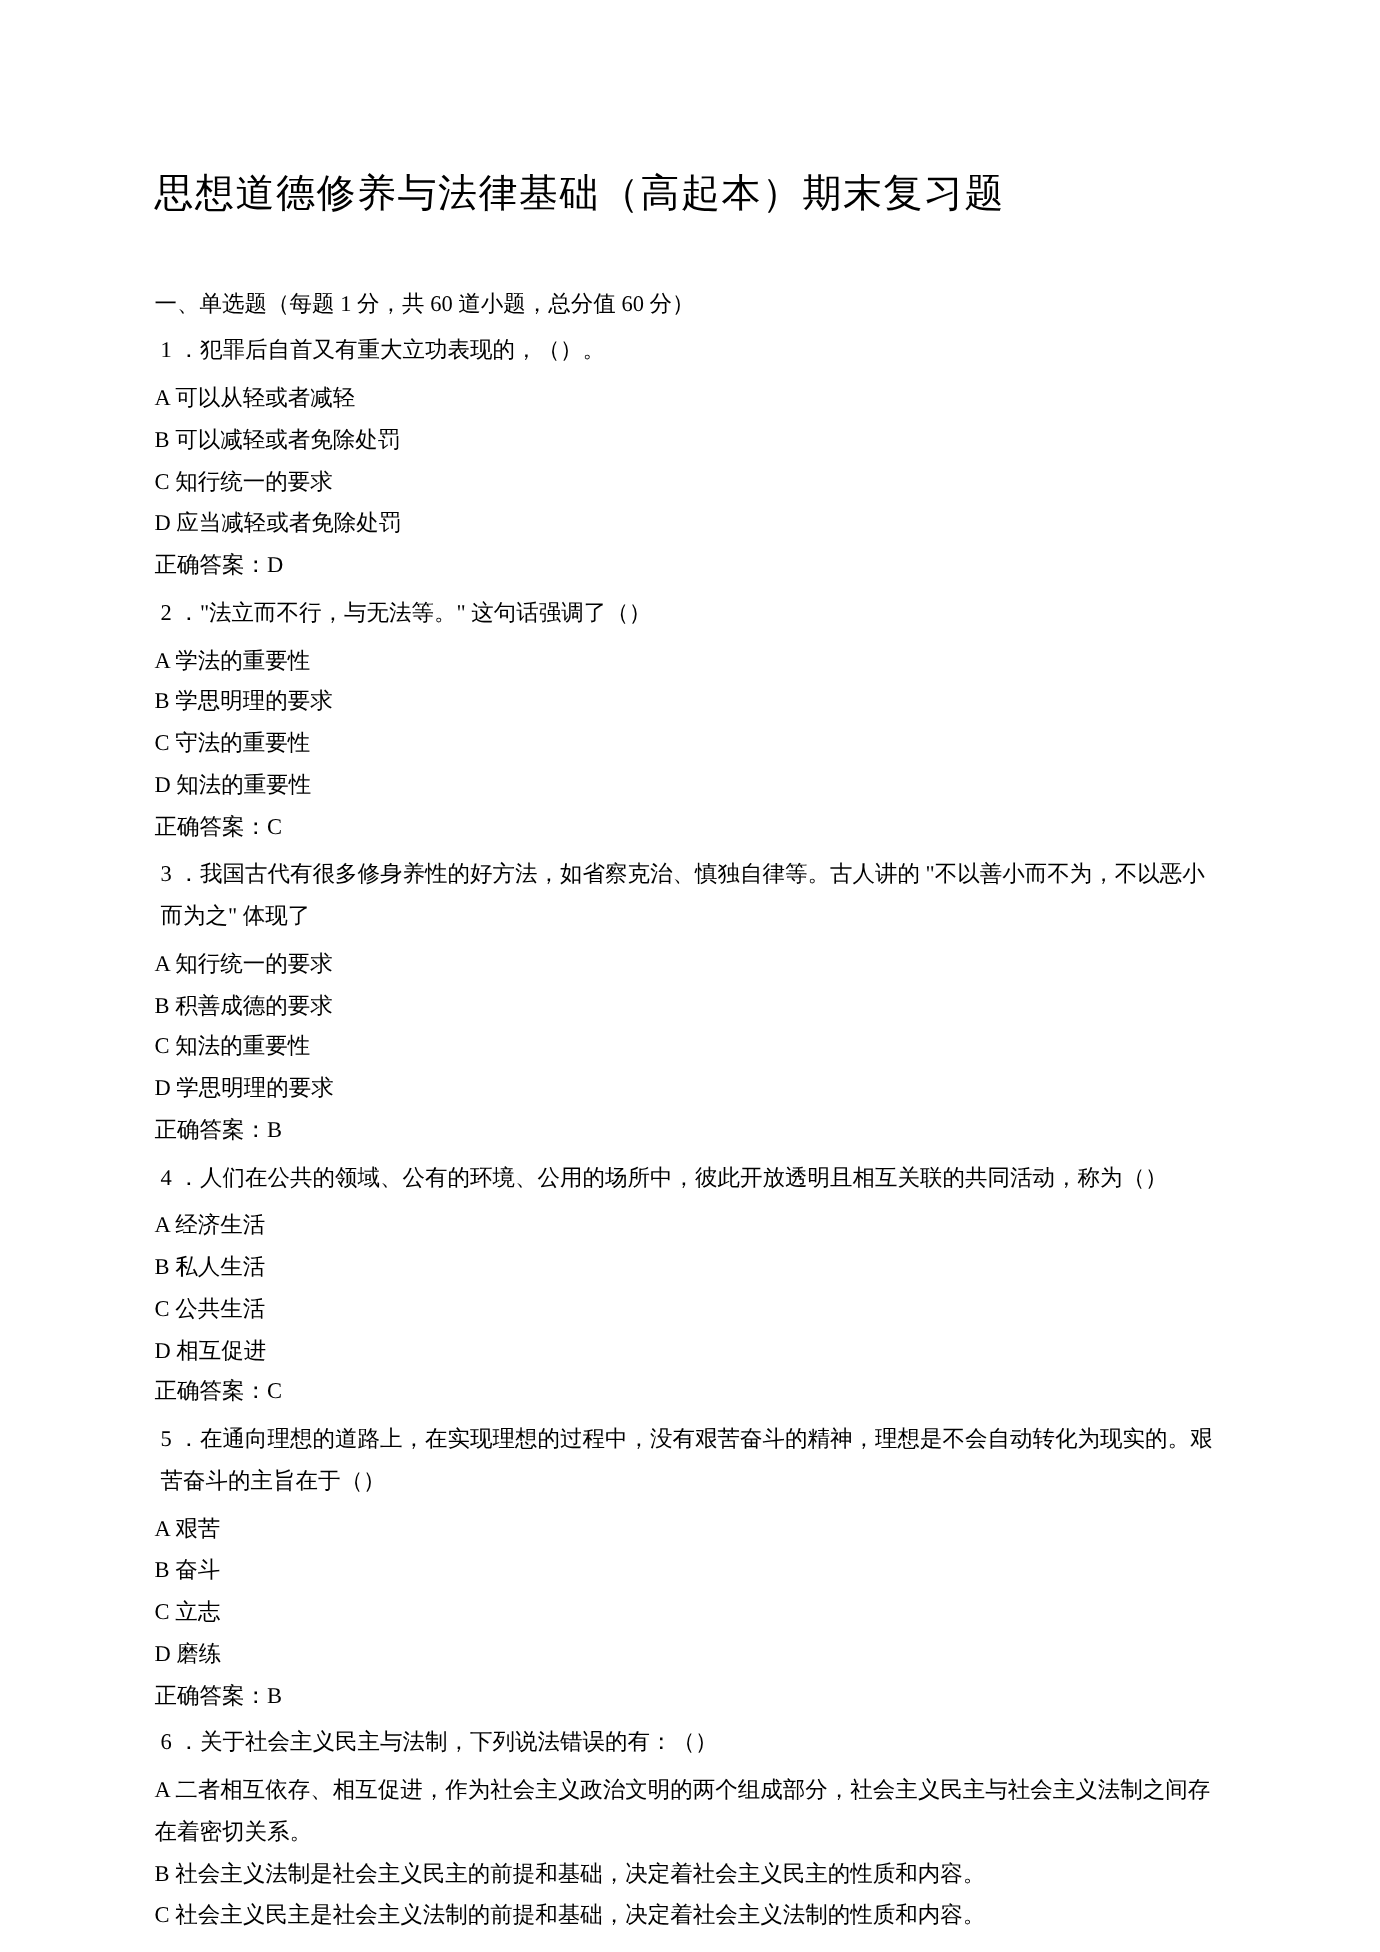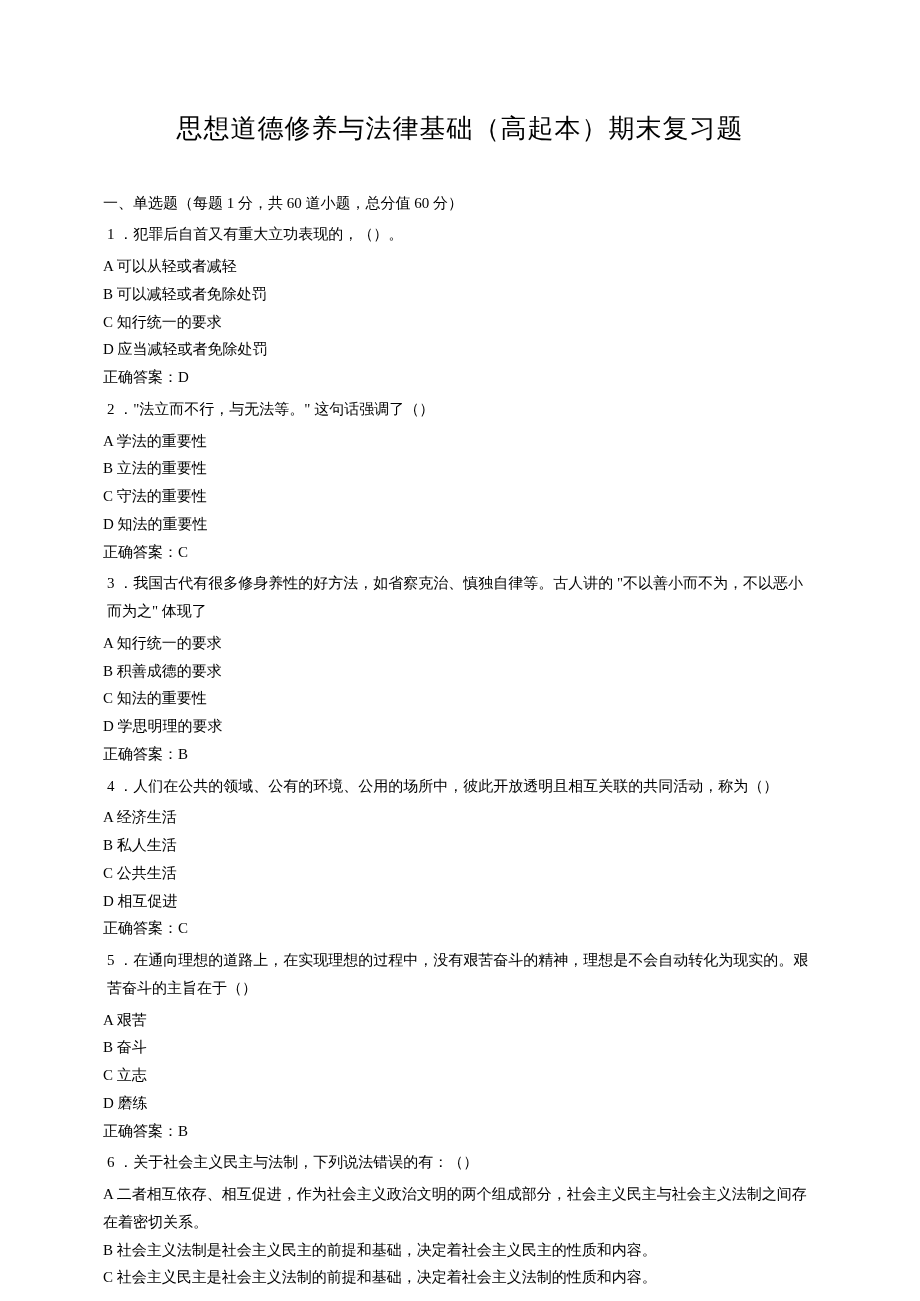--- a/index.html
+++ b/index.html
@@ -7,21 +7,20 @@
     font-size: 15px;
     line-height: 1.85;
     color: #000;
     background: #fff;
     width: 920px;
     margin: 0;
     padding: 88px 103px 40px 103px;
     box-sizing: border-box;
   }
   .title {
-    text-align: center;
     font-size: 26px;
     font-weight: normal;
     margin-bottom: 36px;
     letter-spacing: 1px;
   }
   .section-header {
     margin-bottom: 0;
   }
   .q-stem {
     margin: 4px;
@@ -45,21 +44,21 @@
 
 <p class="q-stem"><span>1</span> <span>．犯罪后自首又有重大立功表现的，（）。</span></p>
 <p class="option">A 可以从轻或者减轻</p>
 <p class="option">B 可以减轻或者免除处罚</p>
 <p class="option">C 知行统一的要求</p>
 <p class="option">D 应当减轻或者免除处罚</p>
 <p class="answer">正确答案：D</p>
 
 <p class="q-stem"><span>2</span> <span>．"法立而不行，与无法等。" 这句话强调了（）</span></p>
 <p class="option">A 学法的重要性</p>
-<p class="option">B 立法的重要性</p>
+<p class="option">B 学思明理的要求</p>
 <p class="option">C 守法的重要性</p>
 <p class="option">D 知法的重要性</p>
 <p class="answer">正确答案：C</p>
 
 <p class="q-stem"><span>3</span> <span>．我国古代有很多修身养性的好方法，如省察克治、慎独自律等。古人讲的 "不以善小而不为，不以恶小而为之" 体现了</span></p>
 <p class="option">A 知行统一的要求</p>
 <p class="option">B 积善成德的要求</p>
 <p class="option">C 知法的重要性</p>
 <p class="option">D 学思明理的要求</p>
 <p class="answer">正确答案：B</p>

